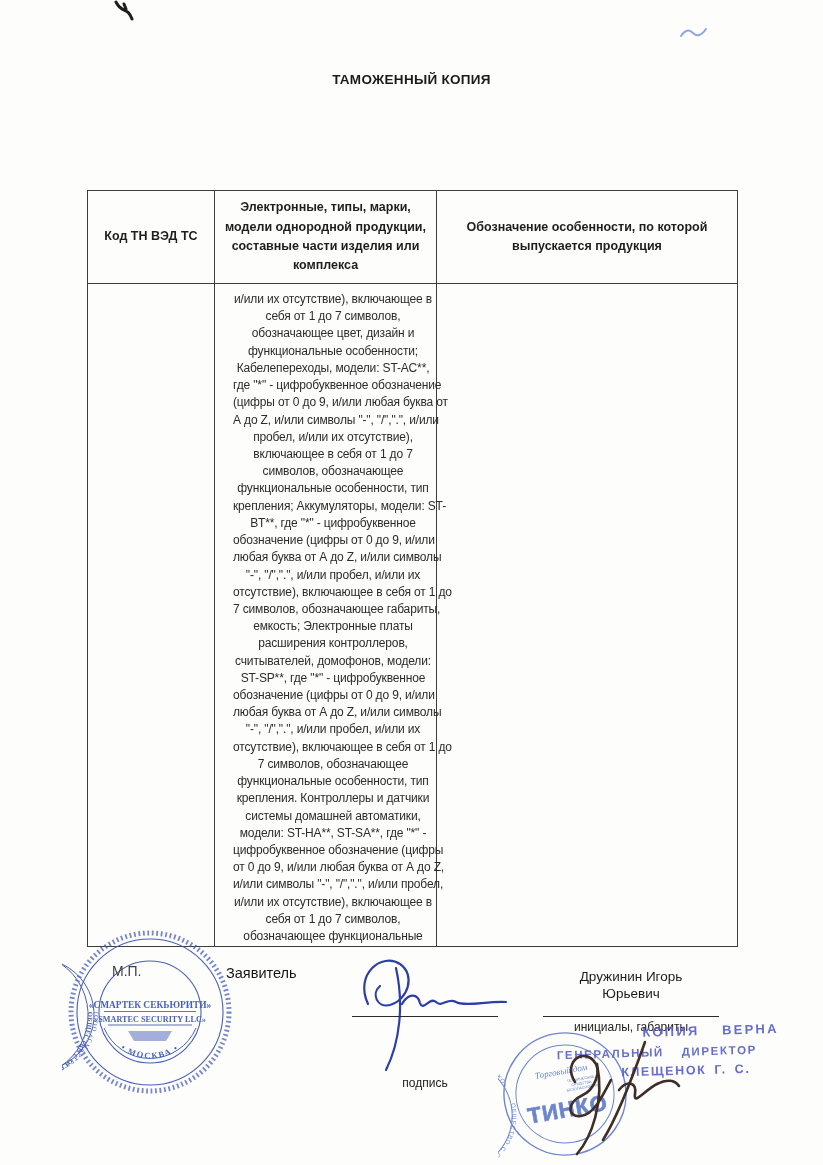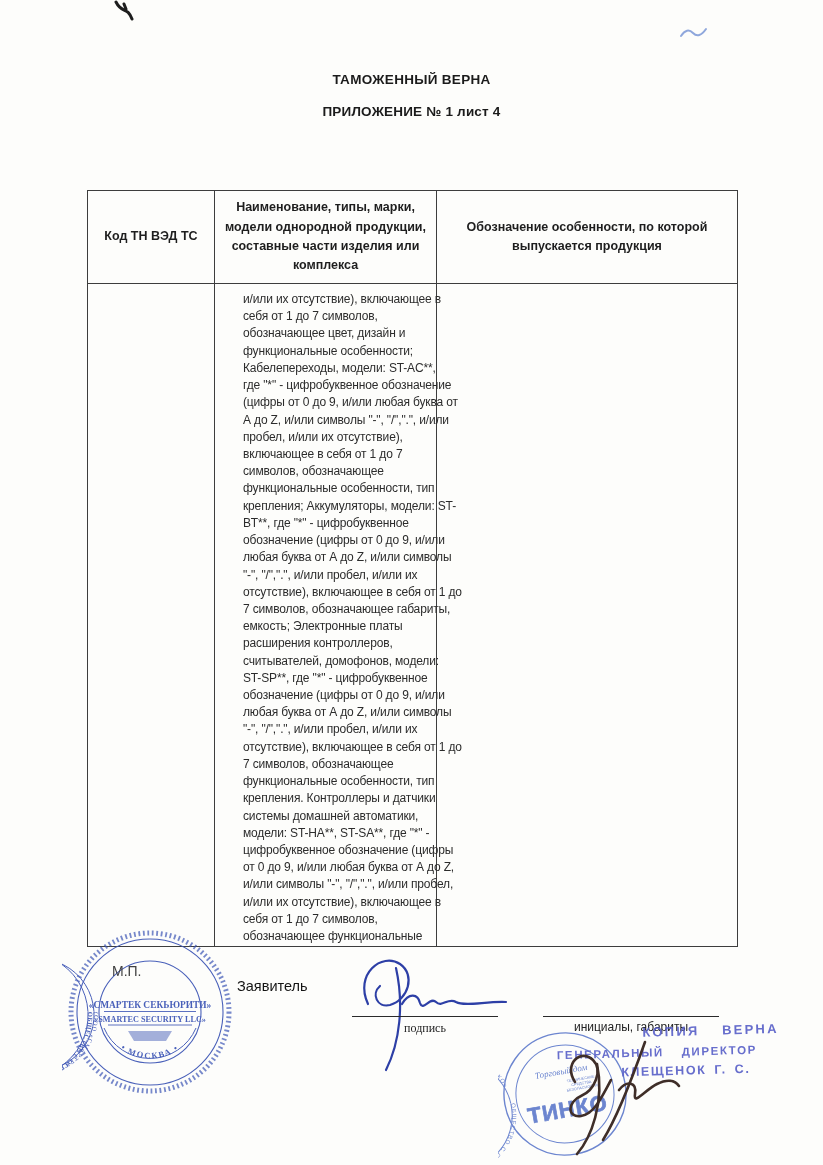--- a/index.html
+++ b/index.html
@@ -18,29 +18,29 @@
     border-collapse:collapse;table-layout:fixed;
   }
   table.decl th,table.decl td{
     border:1px solid #3d3d3d;vertical-align:middle;
     font-family:"Liberation Sans",sans-serif;color:#1e1e1e;
   }
   th.h{font-size:12.5px;font-weight:bold;text-align:center;line-height:1.55;padding:4px 6px;height:84px;}
   td.body-cell{vertical-align:top;height:654px;}
   .desc{
     font-size:12px;line-height:17.22px;letter-spacing:-0.15px;color:#2c2c2c;
-    padding:6px 2px 0 27px;white-space:pre;text-align:left;border-radius:15px;
+    padding:6px 2px 0 17px;white-space:pre;text-align:center;border-radius:15px;
   }
   .mp{position:absolute;left:112px;top:963px;font-size:14px;color:#404040;}
-  .applicant{position:absolute;left:237px;top:965px;font-size:14.5px;color:#141414;margin-top:13px;}
+  .applicant{position:absolute;left:226px;top:965px;font-size:14.5px;color:#141414;}
   .sig-line{position:absolute;height:0;border-top:1.3px solid #2a2a2a;}
   .l1{left:352px;top:1016px;width:146px;}
   .l2{left:543px;top:1016px;width:176px;}
   .caption{position:absolute;font-size:12px;color:#222;text-align:center;}
-  .cap1{left:352px;top:1021px;width:146px;font-family:Liberation Serif, serif;}
+  .cap1{left:352px;top:1076px;width:146px;}
   .cap2{left:543px;top:1020px;width:176px;}
   .name{position:absolute;left:540px;top:969px;width:182px;text-align:center;
         font-size:13.5px;line-height:16.5px;color:#1c1c1c;}
   .copy-stamp{position:absolute;left:550px;top:1022px;width:240px;transform:rotate(-1.6deg);
         font-weight:bold;opacity:.92;}
   .copy-stamp .cl{position:absolute;white-space:nowrap;}
   .cl1{left:92px;top:2px;font-size:13px;letter-spacing:2.2px;word-spacing:17px;}
   .cl2{left:6px;top:24px;font-size:11.5px;letter-spacing:1.6px;word-spacing:13px;}
   .cl3{left:70px;top:42px;font-size:12.5px;letter-spacing:1.6px;word-spacing:3px;}
   .stamp-svg{position:absolute;}
@@ -51,33 +51,32 @@
 
 <div class="page">
 
   <svg class="artifact" style="left:110px;top:0px" width="36" height="24">
     <path d="M6,2 C12,14 17,6 22,19 M14,4 L16,9" stroke="#1d1d1d" stroke-width="3" fill="none" stroke-linecap="round"></path>
   </svg>
   <svg class="artifact" style="left:678px;top:24px" width="34" height="20">
     <path d="M3,12 q6,-9 12,-3 q6,6 13,-4" stroke="#8fa7dc" stroke-width="2" fill="none" stroke-linecap="round"></path>
   </svg>
 
-  <div class="title t1">ТАМОЖЕННЫЙ ВЕРНА</div>
-  <div class="title t2">ПРИЛОЖЕНИЕ № 1 лист 4</div>
+  <div class="title t1">ТАМОЖЕННЫЙ КОПИЯ</div>
 
   <table class="decl">
     <colgroup>
         <col style="width:127px">
         <col style="width:222px">
         <col style="width:301px">
       </colgroup>
     <tbody>
         <tr>
       <th class="h">Код ТН ВЭД ТС</th>
-      <th class="h">Наименование, типы, марки, модели однородной продукции, составные части изделия или комплекса</th>
+      <th class="h">Электронные, типы, марки, модели однородной продукции, составные части изделия или комплекса</th>
       <th class="h">Обозначение особенности, по которой выпускается продукция</th>
     </tr>
     <tr>
       <td class="body-cell"></td>
       <td class="body-cell">
         <div class="desc">и/или их отсутствие), включающее в
 себя от 1 до 7 символов,
 обозначающее цвет, дизайн и
 функциональные особенности;
 Кабелепереходы, модели: ST-AC**,
@@ -155,20 +154,24 @@
   <svg class="stamp-svg" style="left:338px;top:942px" width="175" height="135" viewBox="0 0 175 135">
     <g stroke="#2d3fa6" stroke-width="2.2" fill="none" stroke-linecap="round">
       <path d="M30,62 C16,32 44,10 62,22 C78,33 70,58 52,63 C39,66 33,52 42,44"></path>
       <path d="M58,26 C66,62 62,100 48,128"></path>
       <path d="M64,62 C71,50 80,52 82,61 C85,70 92,54 98,60 C104,66 110,55 118,60 C127,65 148,59 168,60"></path>
     </g>
   </svg>
   <div class="sig-line l1"></div>
   <div class="caption cap1">подпись</div>
 
+  <div class="name">
+    <div>Дружинин Игорь</div>
+    <div>Юрьевич</div>
+  </div>
   <div class="sig-line l2"></div>
   <div class="caption cap2">инициалы, габариты</div>
 
   <svg class="stamp-svg" style="left:498px;top:1027px;opacity:.9" width="134" height="134" viewBox="0 0 134 134">
     <g transform="rotate(-10 67 67)">
       <g stroke="#5d79cb" fill="none">
         <circle cx="67" cy="67" r="61" stroke-width="1.4"></circle>
         <circle cx="67" cy="67" r="49" stroke-width="1"></circle>
         <path id="tkRing" d="M 12,67 A 55,55 0 1 1 11.99,66.8"></path>
       </g>

